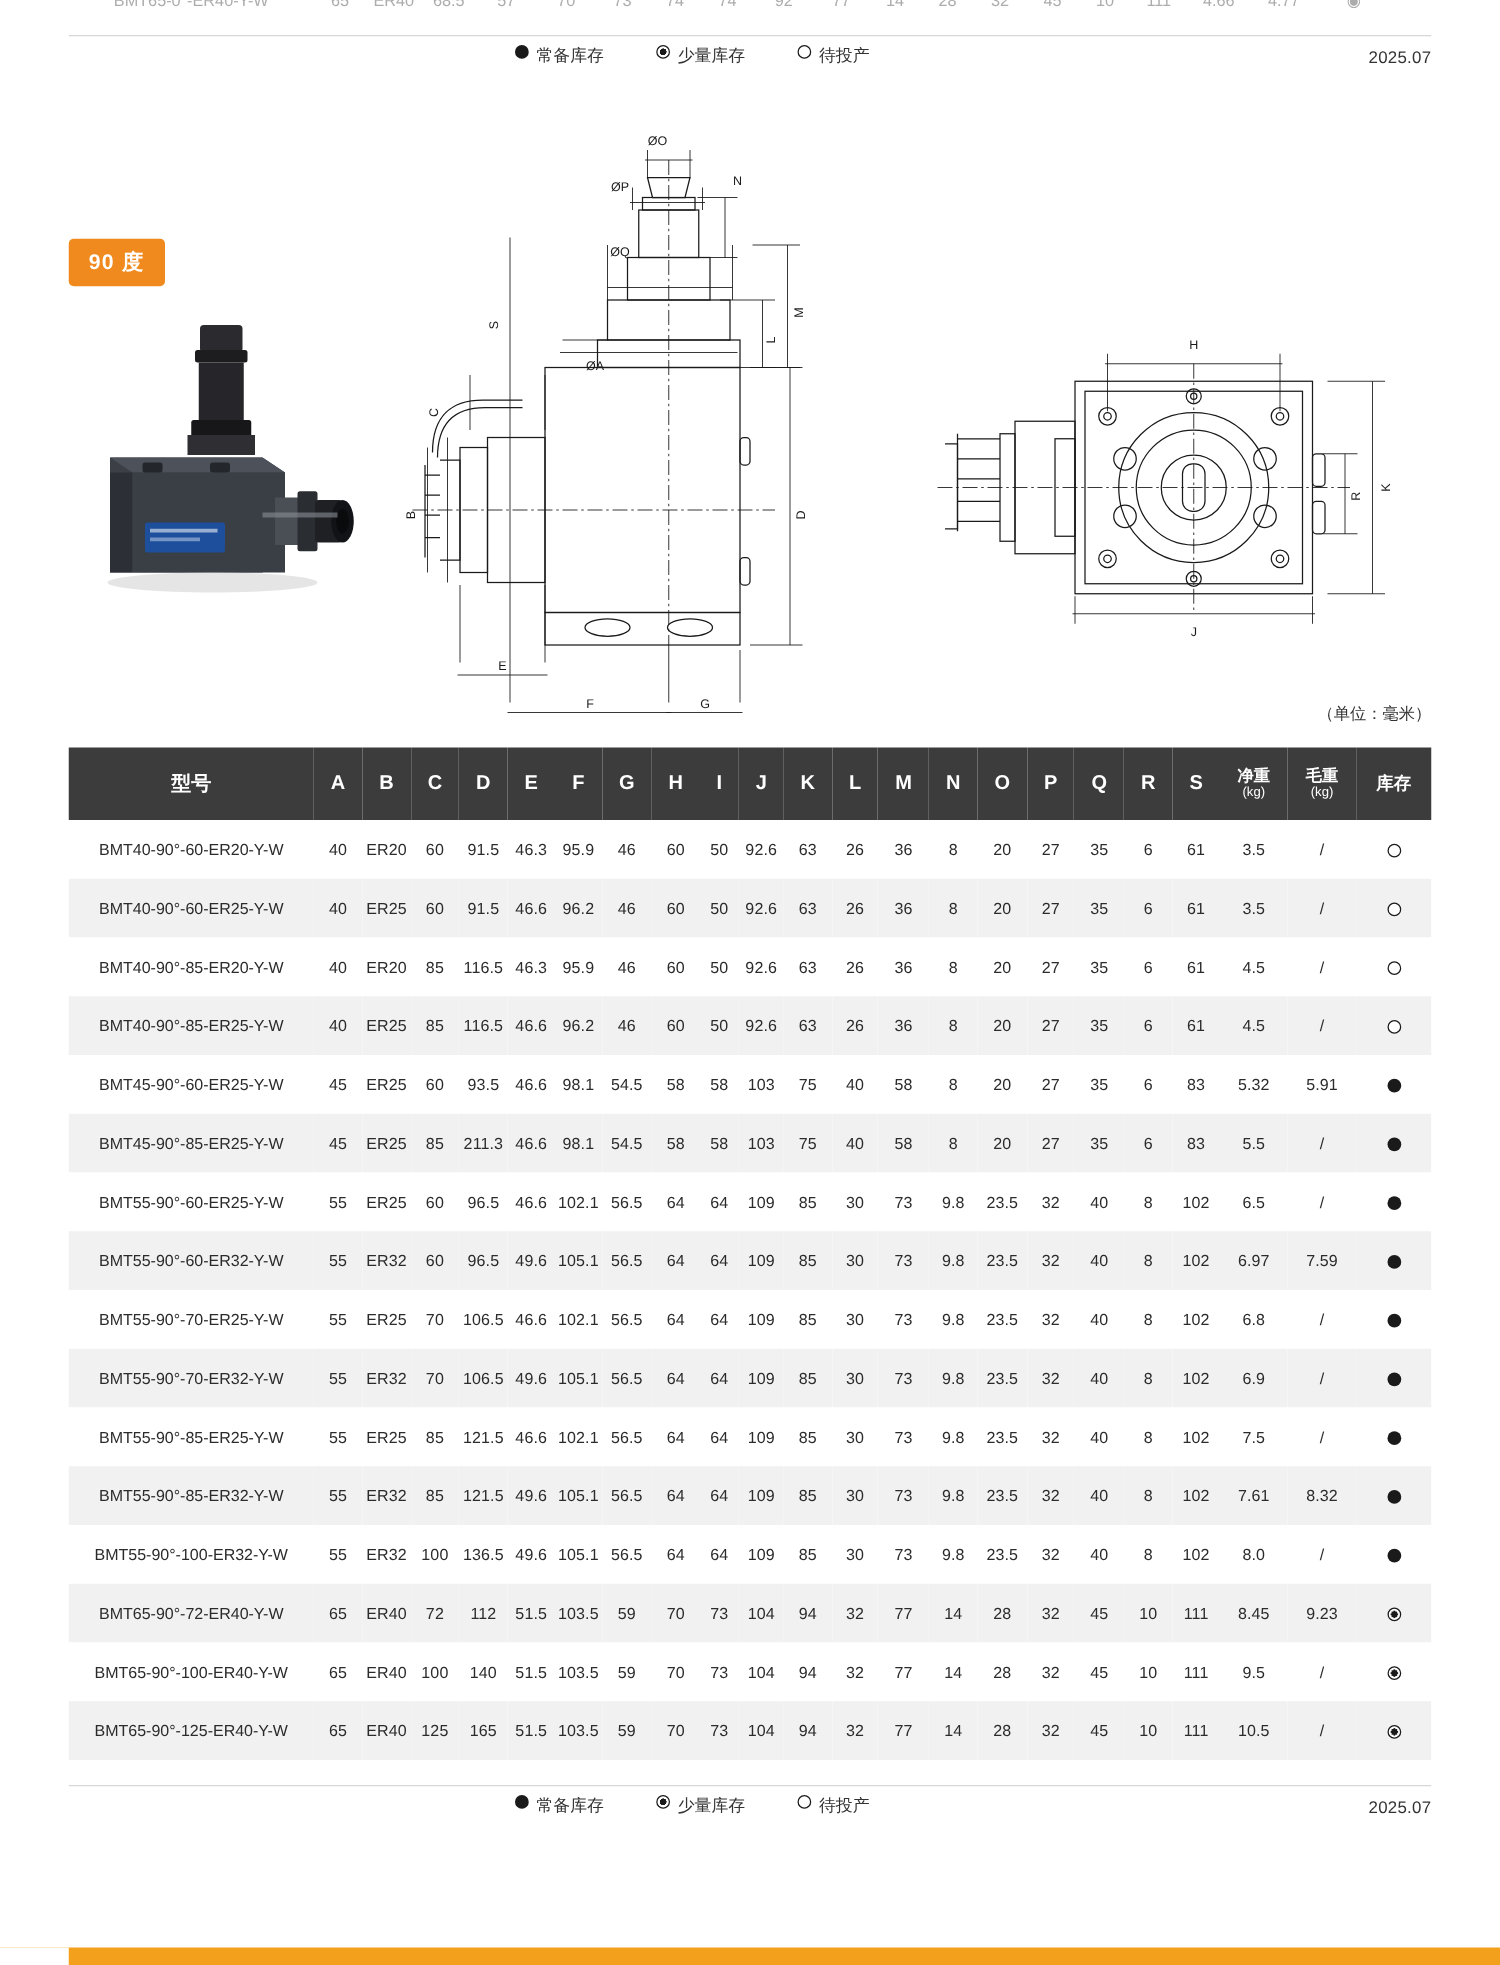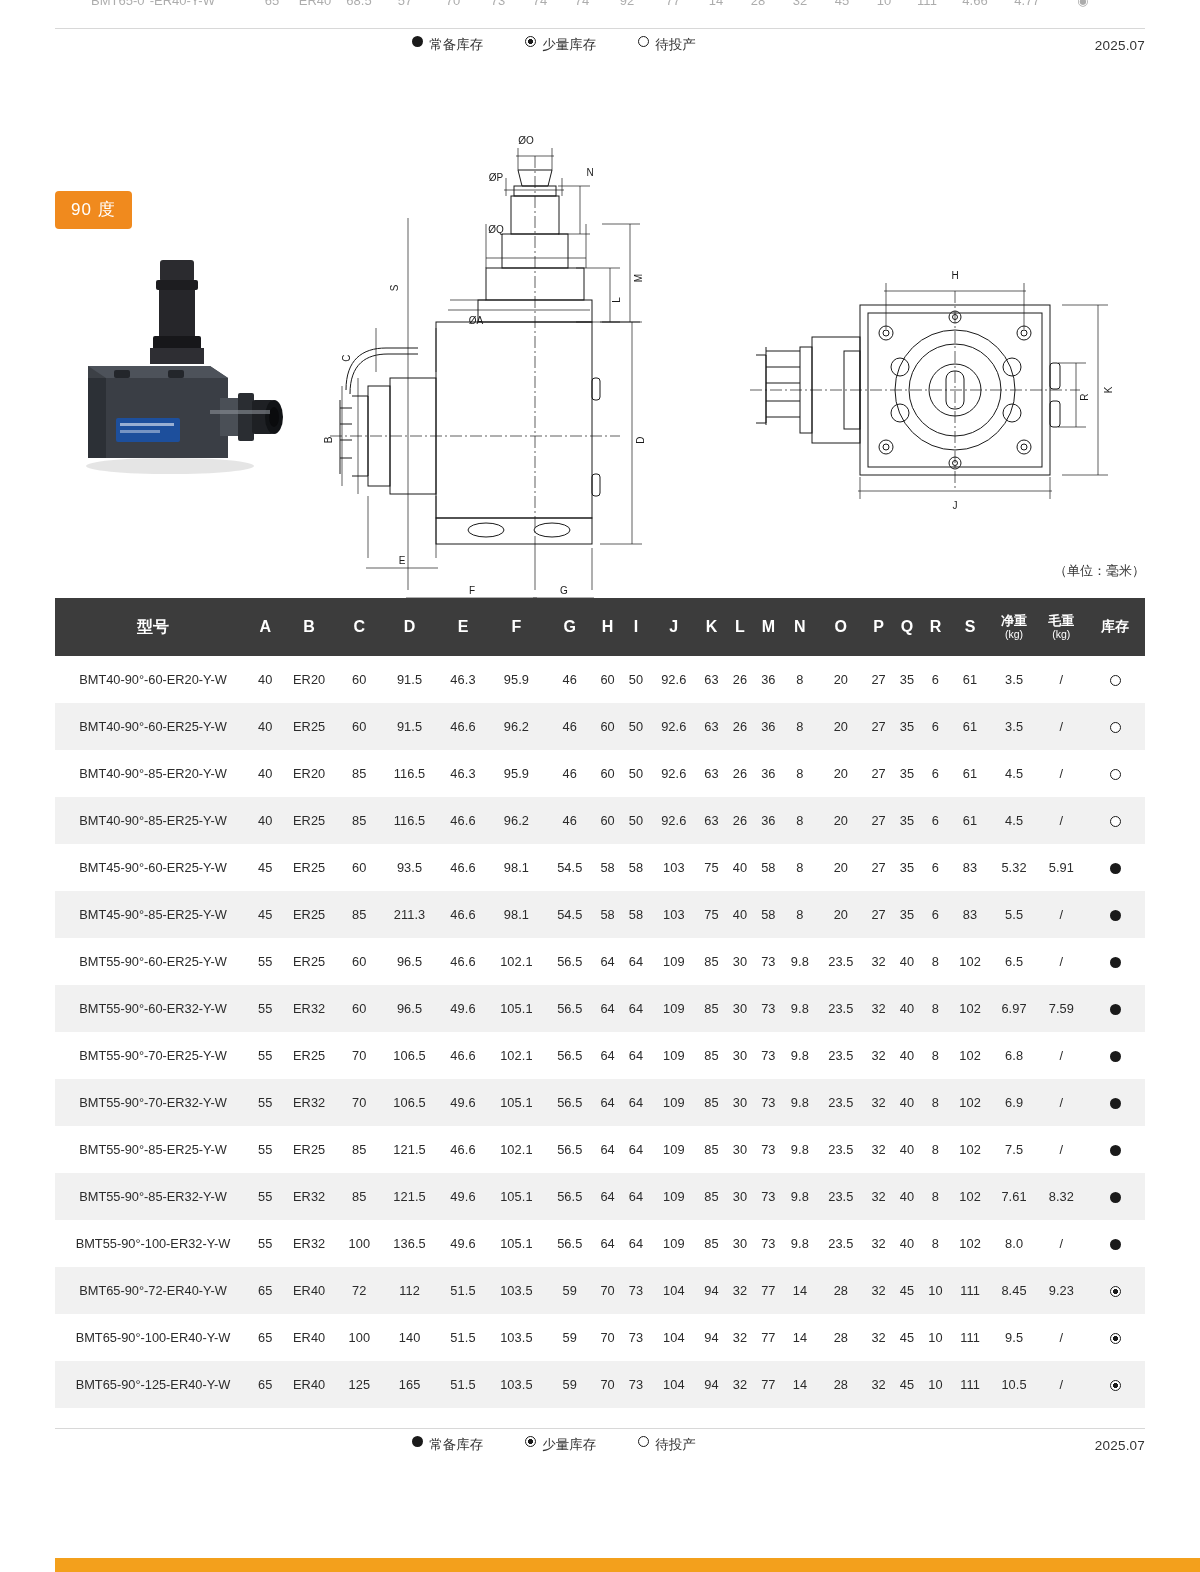--- a/index.html
+++ b/index.html
@@ -83,38 +83,38 @@
     background: #d8d8d8;
   }
 
   
   .badge {
     position: absolute;
     left: 55px; top: 191px;
     background: #f08a1e;
     color: #fff;
     font-size: 17px;
-    font-weight: normal;
+    font-weight: bold;
     padding: 7px 16px 8px 16px;
     border-radius: 4px;
     letter-spacing: 1px;
   }
 
   
   .photo {
     position: absolute;
     left: 60px; top: 250px;
     width: 230px; height: 250px;
   }
 
   
   .drawing-front {
     position: absolute;
     left: 290px; top: 100px;
-    width: 420px; height: 490px; margin-top: 28px;
+    width: 420px; height: 490px;
   }
   .drawing-side {
     position: absolute;
     left: 740px; top: 255px;
     width: 420px; height: 270px;
   }
 
   .unit-note {
     position: absolute;
     right: 55px; top: 562px;
@@ -129,21 +129,21 @@
     width: 1090px;
     border-collapse: collapse;
     font-size: 12.5px;
     color: #2b2b2b;
   }
   .spec-table thead th {
     background: #3c3c3c;
     color: #fff;
     font-size: 15px;
     font-weight: bold;
-    padding: 0;
+    padding: 12px;
     height: 58px;
     border: none;
     vertical-align: middle;
     text-align: center;
   }
   .spec-table thead th.model-col { font-size: 16px; width: 196px; }
   .spec-table thead th.letter { font-size: 16px; }
   .spec-table thead th.wt { font-size: 13px; line-height: 1.15; }
   .spec-table thead th.wt small { font-size: 10.5px; font-weight: normal; display: block; }
   .spec-table thead th.stock { font-size: 14px; width: 60px; }

